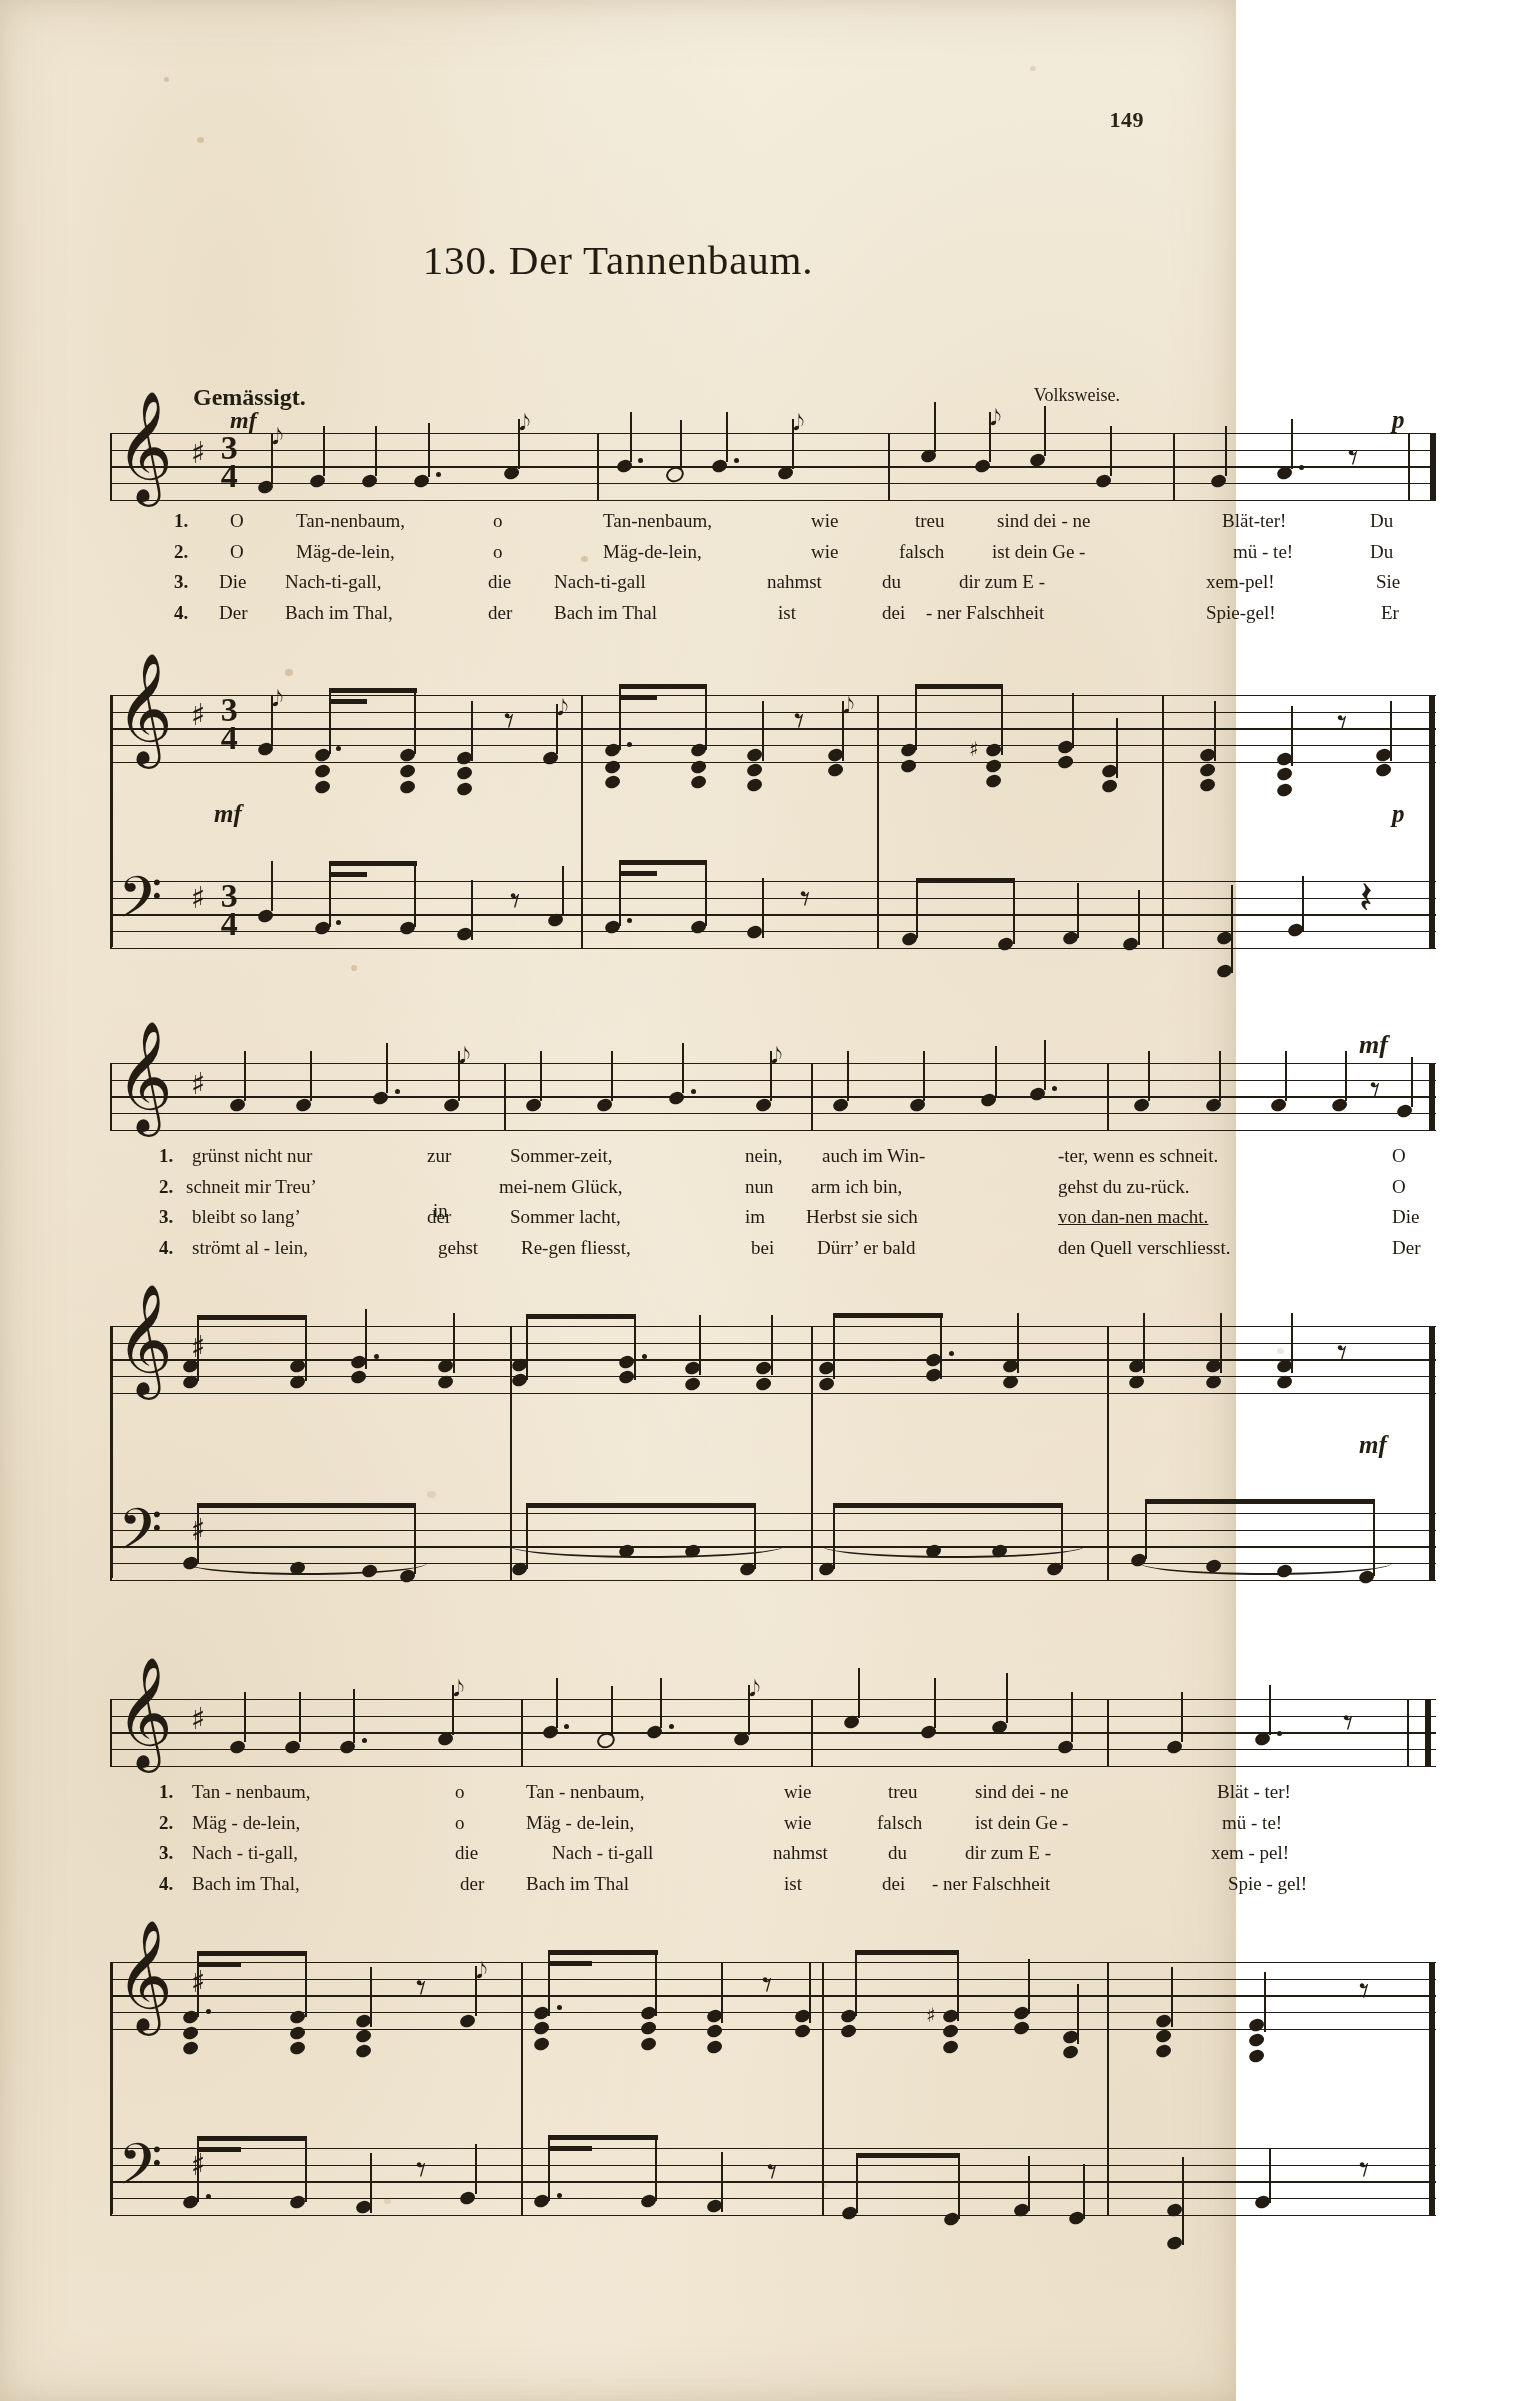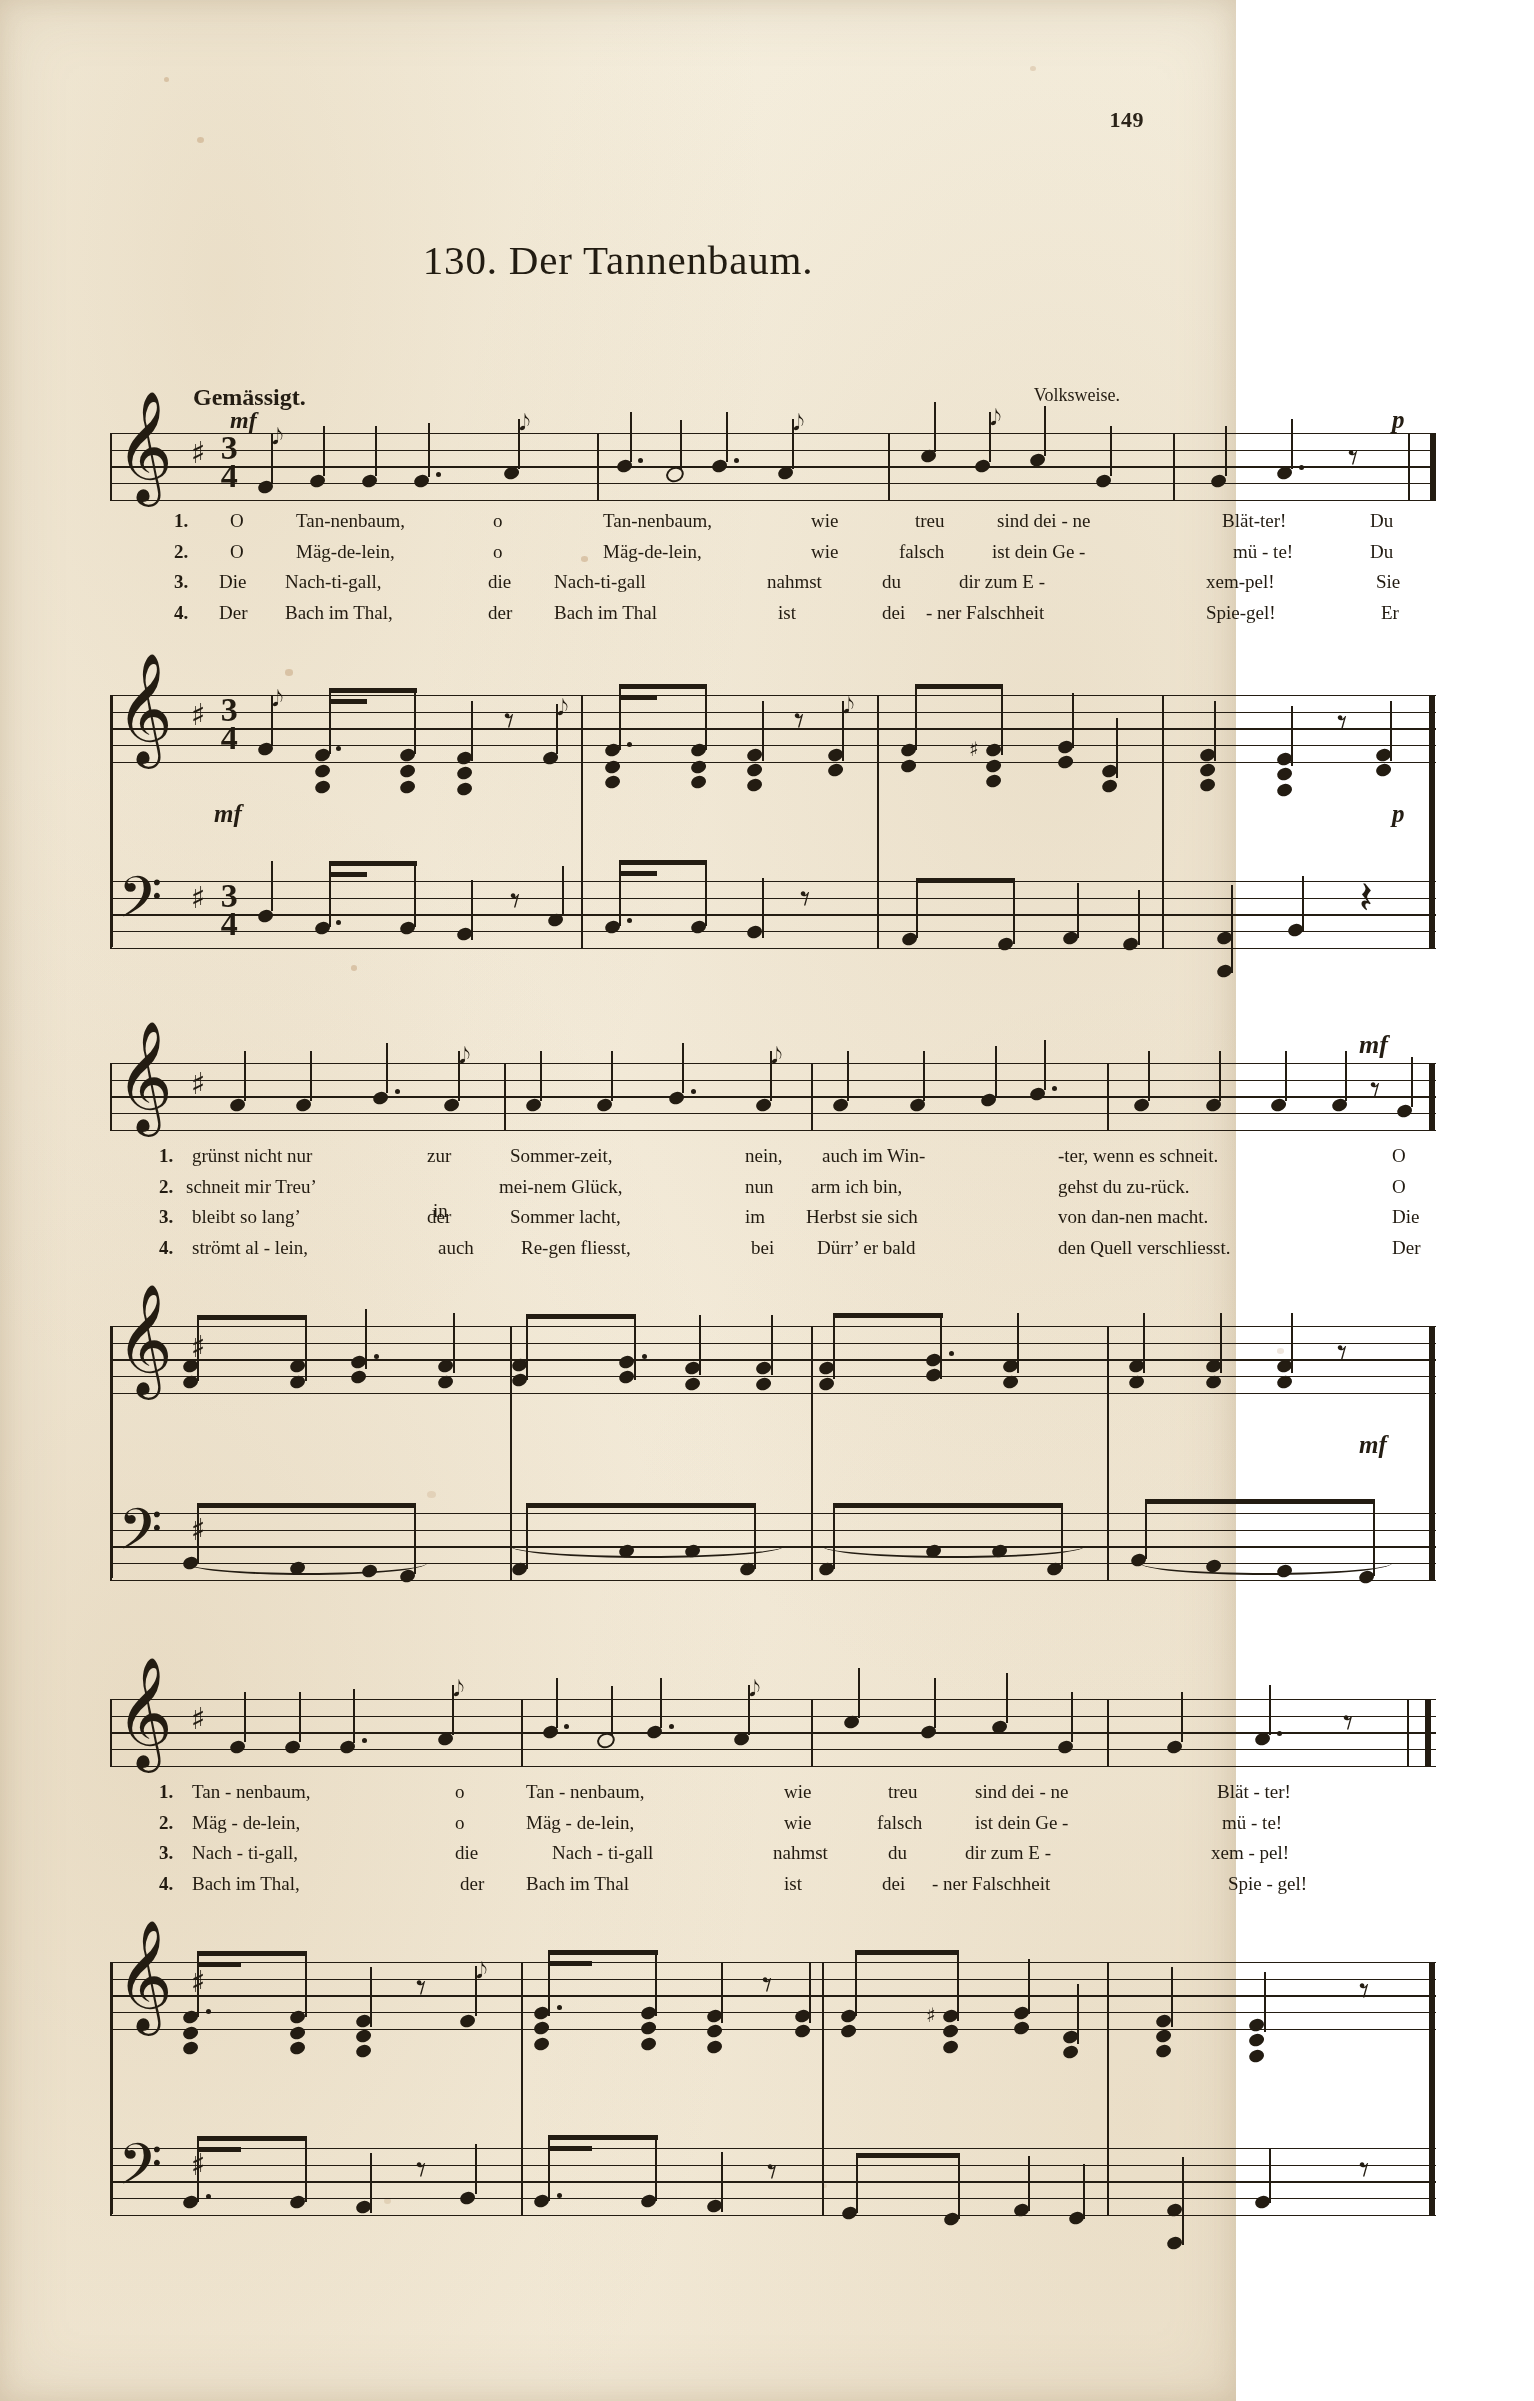--- a/index.html
+++ b/index.html
@@ -546,27 +546,27 @@
       <span class="w" style="left:1058px;">gehst du zu-rück.</span>
       <span class="w" style="left:1392px;">O</span>
     </div>
     <div class="lyricrow" style="left:0;top:61px;width:1534px;">
       <span class="w num" style="left:159px;">3.</span>
       <span class="w" style="left:192px;">bleibt so lang’</span>
       <span class="w" style="left:427px;">der</span>
       <span class="w" style="left:510px;">Sommer lacht,</span>
       <span class="w" style="left:745px;">im</span>
       <span class="w" style="left:806px;">Herbst sie sich</span>
-      <span class="w" style="left:1058px;">von dan-nen macht.</span>
+      <span class="w" style="left:1058px;text-decoration:underline;">von dan-nen macht.</span>
       <span class="w" style="left:1392px;">Die</span>
     </div>
     <div class="lyricrow" style="left:0;top:92px;width:1534px;">
       <span class="w num" style="left:159px;">4.</span>
       <span class="w" style="left:192px;">strömt al - lein,</span>
-      <span class="w" style="left:438px;">auch</span>
+      <span class="w" style="left:438px;">gehst</span>
       <span class="w" style="left:521px;">Re-gen fliesst,</span>
       <span class="w" style="left:751px;">bei</span>
       <span class="w" style="left:817px;">Dürr’ er bald</span>
       <span class="w" style="left:1058px;">den Quell verschliesst.</span>
       <span class="w" style="left:1392px;">Der</span>
     </div>
   </div>
 
   <div class="system">
     <div class="brace" style="left:110px;top:1326px;height:252px;"></div>

